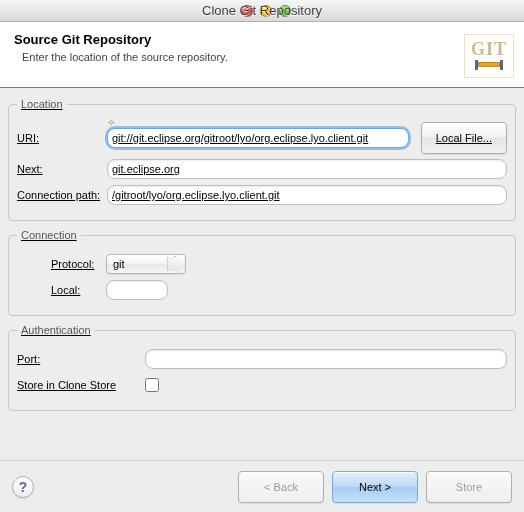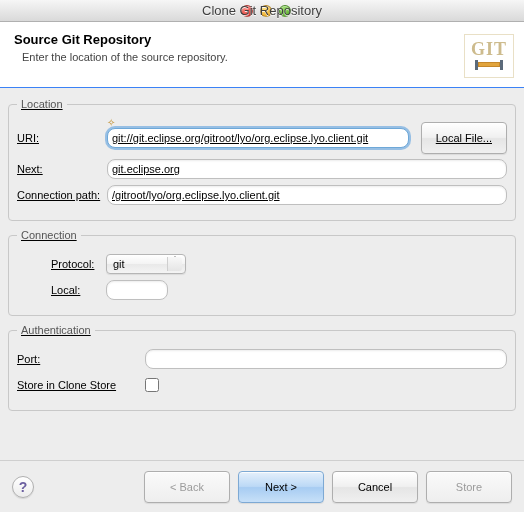--- a/index.html
+++ b/index.html
@@ -317,18 +317,17 @@
       </div>
     </fieldset>
 
   </div>
 
   <div class="footer">
     <div class="help">?</div>
     <div class="footer-btns">
       <button class="mac-btn disabled">&lt; Back</button>
       <button class="mac-btn primary">Next &gt;</button>
-      <button class="mac-btn">Cancel</button>
       <button class="mac-btn disabled">Store</button>
     </div>
   </div>
 
 </div>
 
 </body></html>

